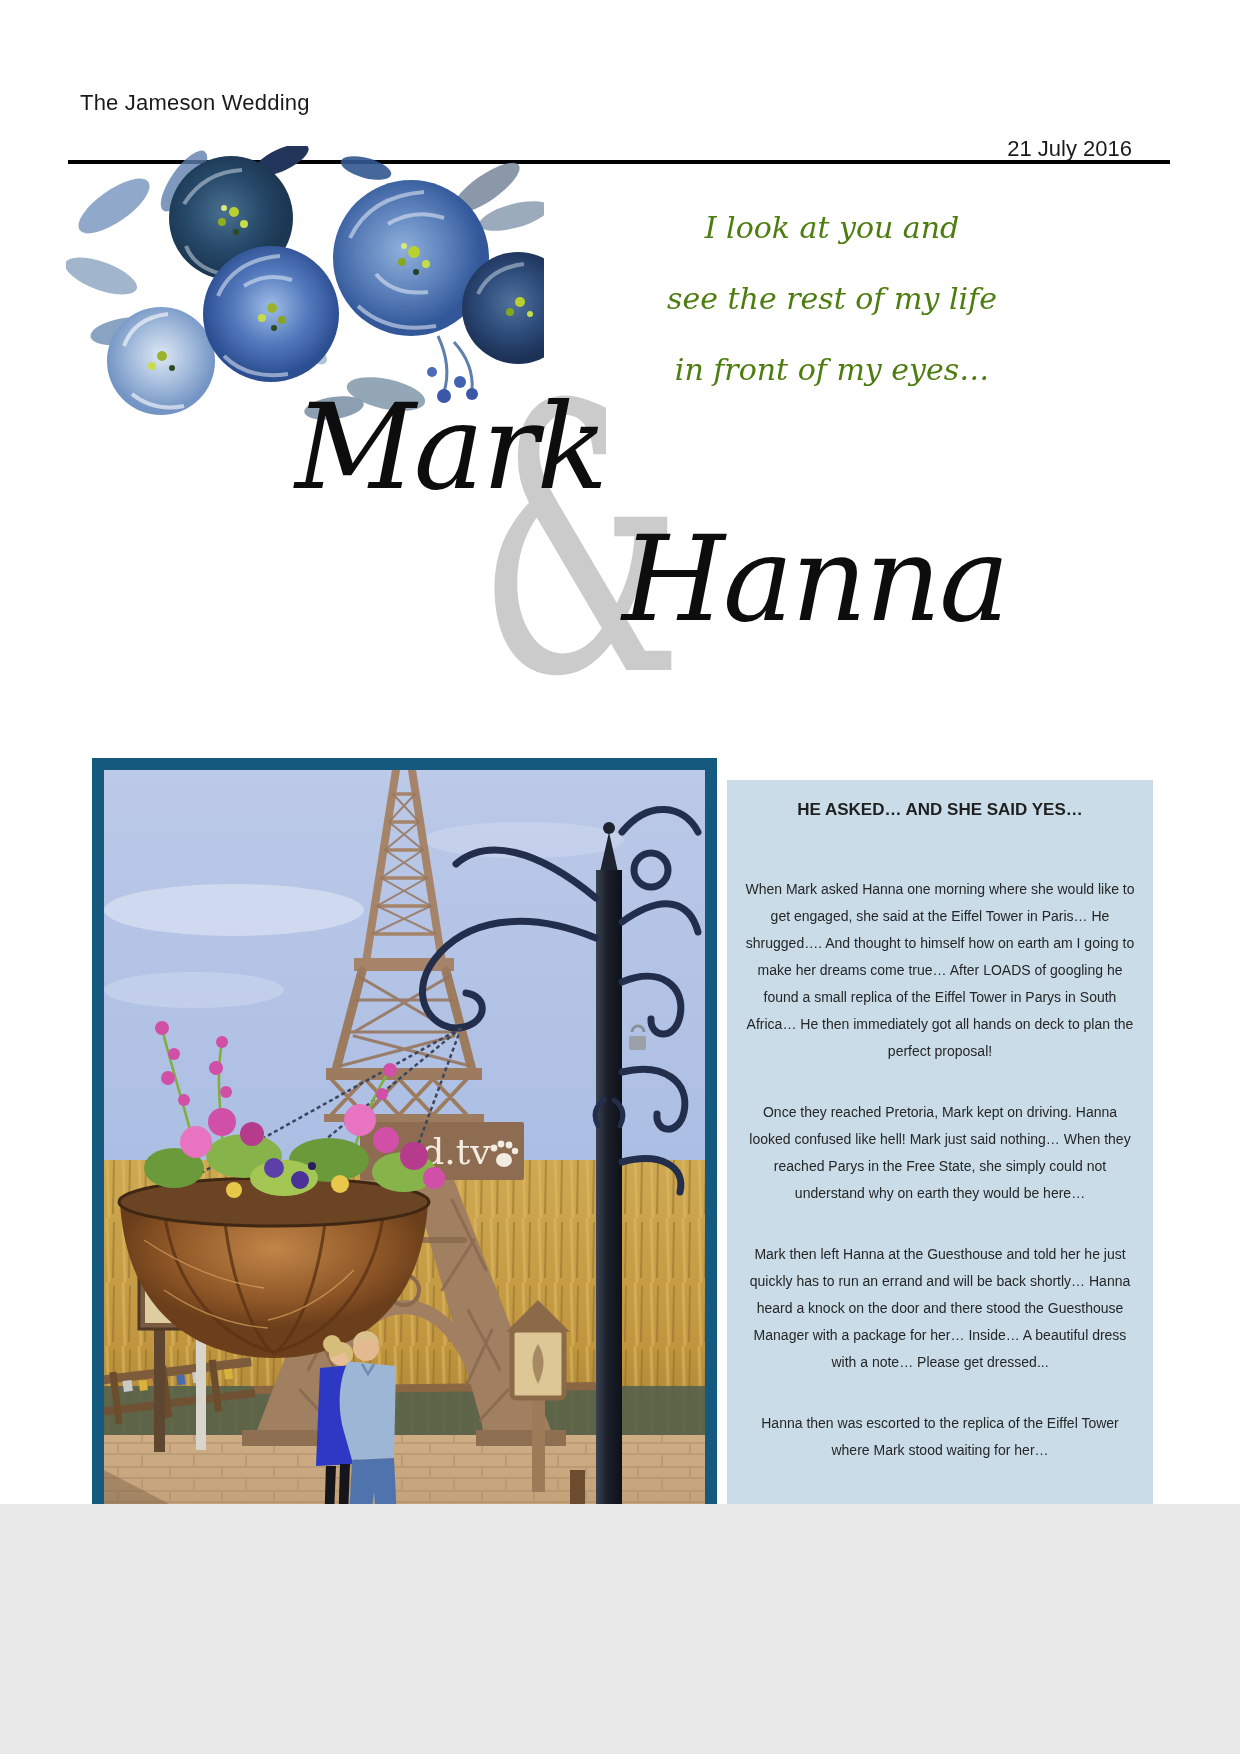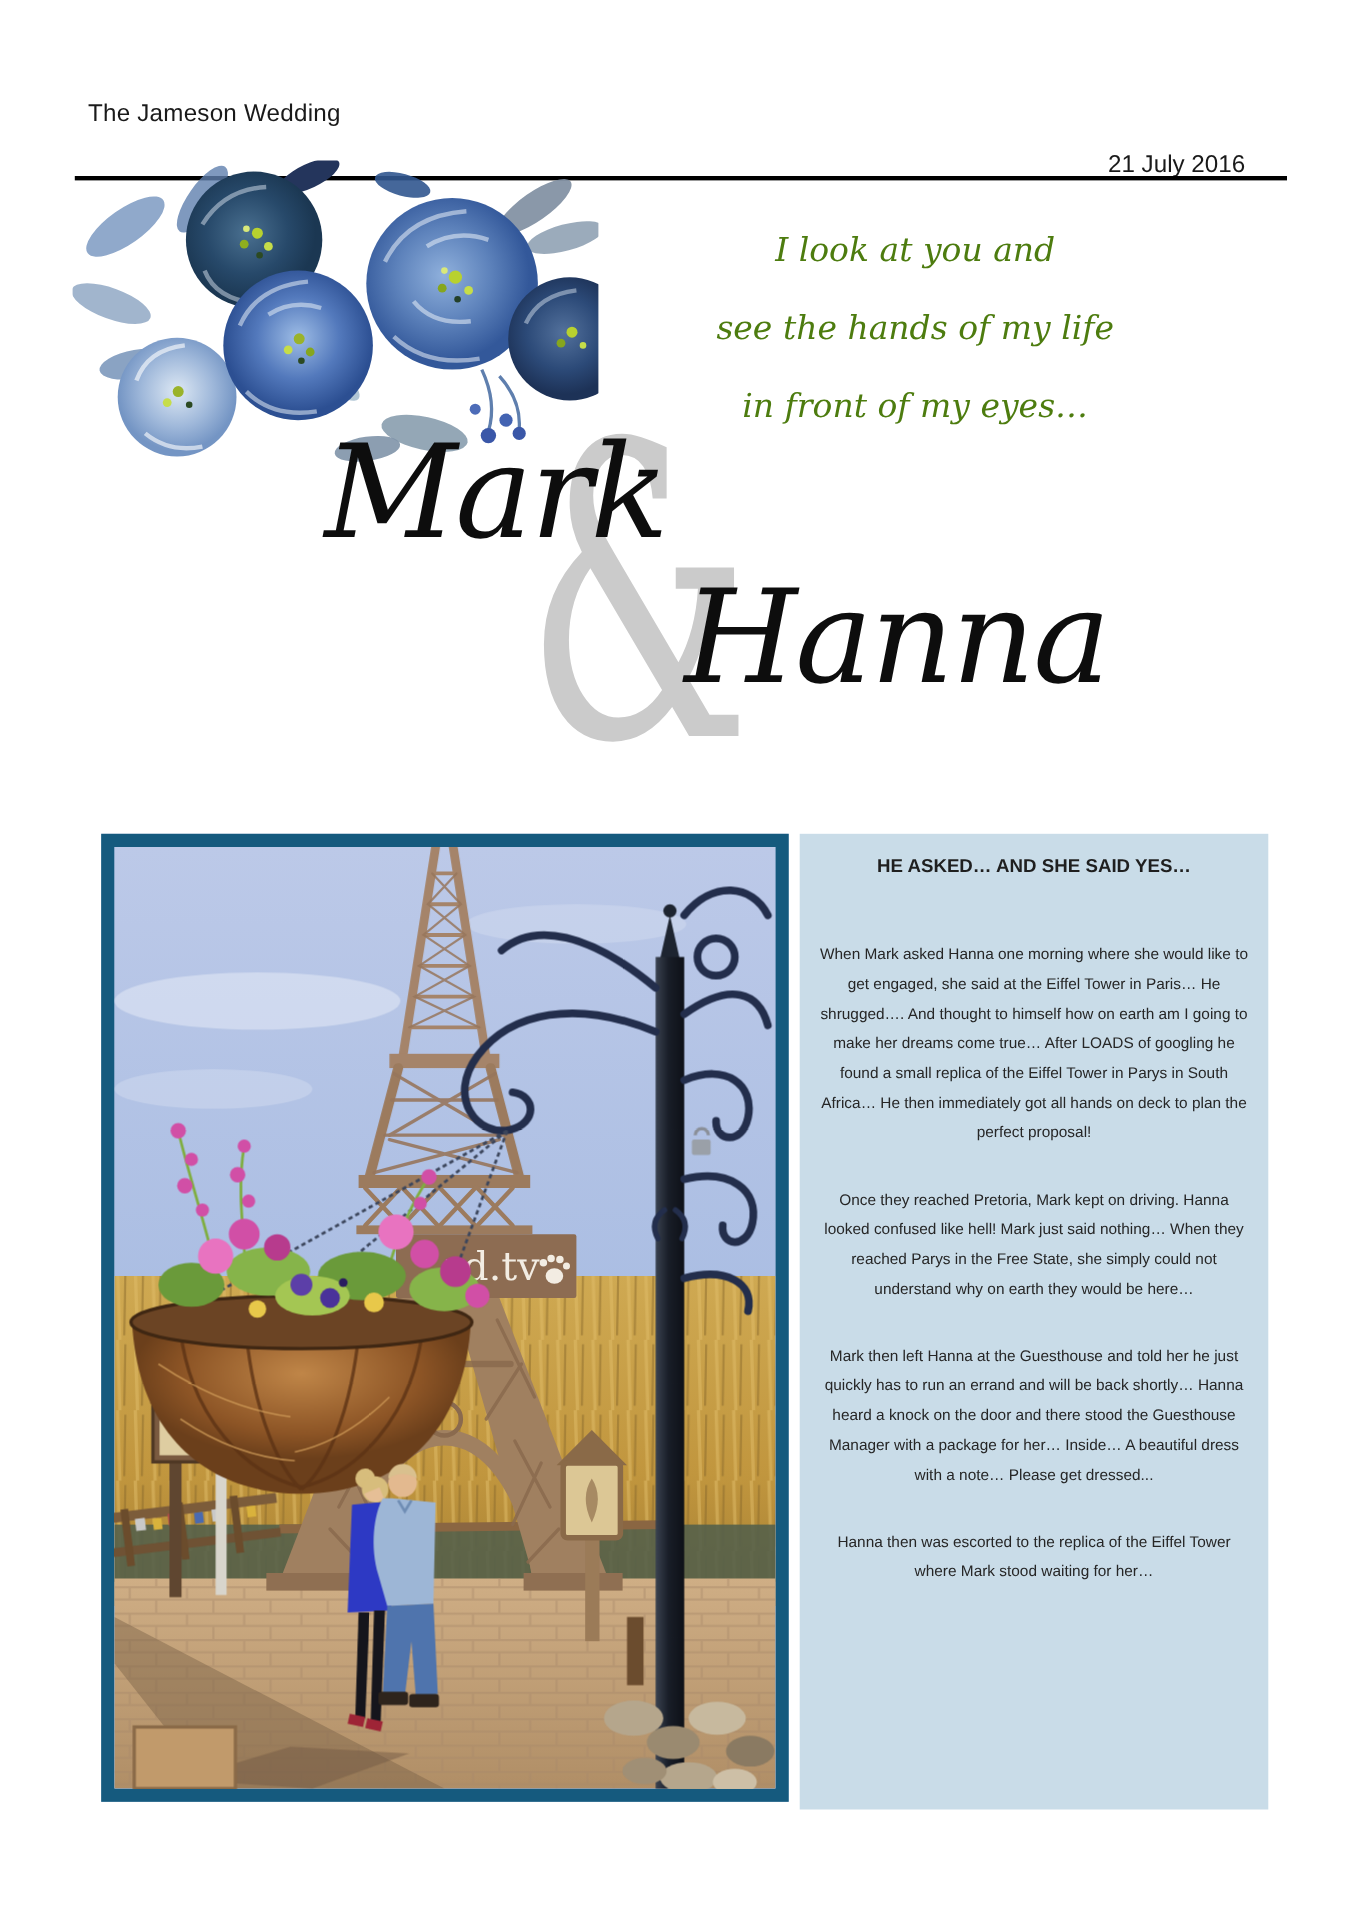--- a/index.html
+++ b/index.html
@@ -1,17 +1,17 @@
 <!DOCTYPE html>
 <html><head>
 <meta charset="utf-8">
 <style>
   html,body{margin:0;padding:0;background:#e8e8e8;}
   .page{
-    position:relative;width:1240px;height:1754px;background:#ffffff;
+    position:relative;width:1240px;height:1504px;background:#ffffff;
     margin:0 auto;overflow:hidden;
     font-family:"Liberation Sans",sans-serif;color:#1a1a1a;
   }
   
   .hdr-title{position:absolute;left:80px;top:90px;font-size:22px;letter-spacing:.2px;}
   .hdr-date{position:absolute;right:108px;top:90px;font-size:22px;margin-top:46px;}
   .rule{position:absolute;left:68px;top:160px;width:1102px;height:4px;background:#000;}
   
   .flowers{position:absolute;left:66px;top:146px;}
   
@@ -33,21 +33,21 @@
   .name-mark{left:295px;top:388px;font-size:118px;}
   .name-hanna{left:622px;top:520px;font-size:118px;}
   
   .photo-frame{
     position:absolute;left:92px;top:758px;width:601px;height:856px;
     border:12px solid #155a7e;background:#a9bfe0;
   }
   .photo-frame svg{display:block;}
   
   .story{
-    position:absolute;left:727px;top:758px;width:398px;height:855px;
+    position:absolute;left:727px;top:780px;width:398px;height:855px;
     background:#c9dce8;padding:16px 14px;overflow:hidden;text-align:center;
   }
   .story-title{font-size:17px;font-weight:bold;color:#1f1f1f;margin:4px 0 56px 0;}
   .story p{font-size:14px;line-height:27px;color:#262626;margin:0 0 34px 0;}
   .story p:last-child{margin-bottom:0;}
 </style>
 </head>
 <body>
 
 <div class="page">
@@ -134,21 +134,21 @@
           <circle cx="106" cy="222" r="3" fill="#2c4a22"></circle>
         <circle cx="454" cy="156" r="5" fill="#b8d12f"></circle>
           <circle cx="444" cy="166" r="4" fill="#86a61e"></circle>
           <circle cx="464" cy="168" r="3" fill="#c6dd49"></circle>
       </g>
     </g>
   </svg>
 
   <div class="quote">
     <div>I look at you and</div>
-    <div>see the hands of my life</div>
+    <div>see the rest of my life</div>
     <div>in front of my eyes…</div>
   </div>
 
   <div class="amp">&amp;</div>
   <div class="name name-mark">Mark</div>
   <div class="name name-hanna">Hanna</div>
 
   <div class="photo-frame">
     <svg width="601" height="856" viewBox="0 0 601 856">
       <defs>

